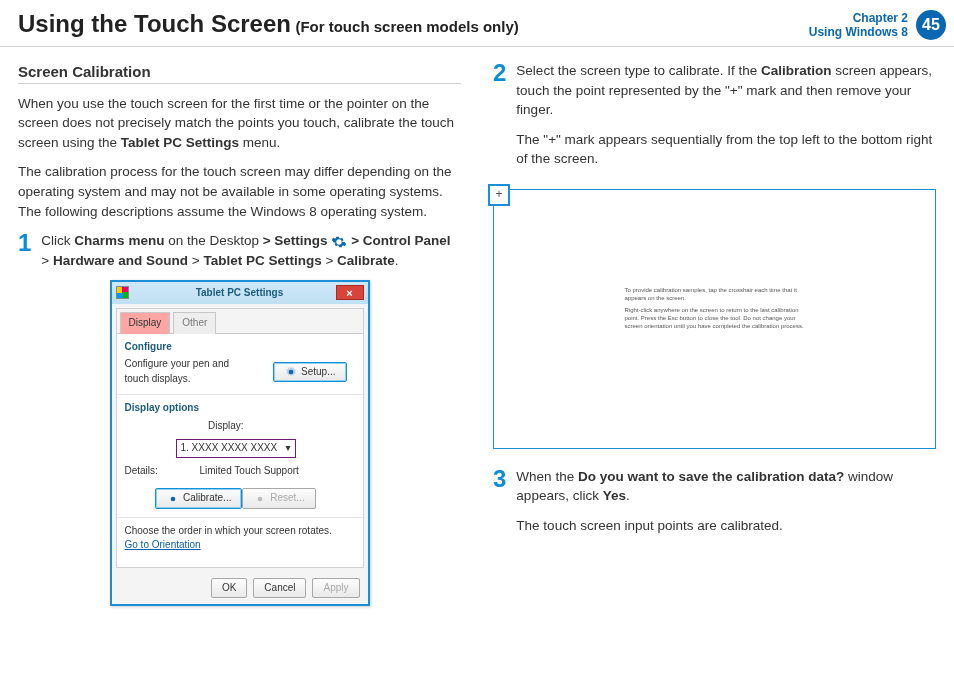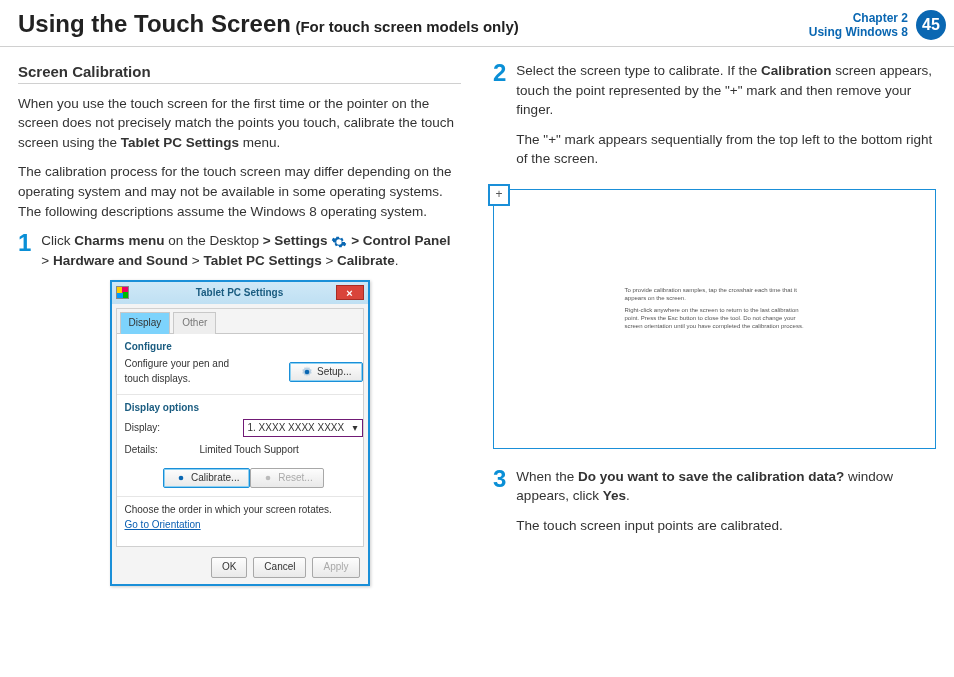--- a/index.html
+++ b/index.html
@@ -52,23 +52,23 @@
     background: conic-gradient(#e06 0 25%, #0b0 0 50%, #09f 0 75%, #fc0 0 100%);
     border: 1px solid #888;
   }
   .dlg-close {
     position: absolute; right: 4px; top: 3px; width: 28px; height: 15px;
     background: #d9443a; color: #fff; font-size: 11px; line-height: 15px; text-align: center;
     border: 1px solid #a82c24;
   }
   .dlg-body { background: #fff; margin: 4px; border: 1px solid #d0d0d0; padding: 0 0 6px 0;}
   .tabs { display: flex; border-bottom: 1px solid #c8c8c8; background: #f4f4f4;}
-  .tab { padding: 3px 8px; border: 1px solid #c8c8c8; border-bottom: none; background:#7dd3fc; margin: 3px 0 -1px 3px;}
+  .tab { padding: 3px 8px; border: 1px solid #c8c8c8; border-bottom: none; background:#fca5a5; margin: 3px 0 -1px 3px;}
   .tab.inactive { background:#eee; color:#777;}
-  .grp { padding: 6px 0 8px 8px; border-bottom: 1px solid #e6e6e6;}
+  .grp { padding: 6px 16px 8px 8px; border-bottom: 1px solid #e6e6e6;}
   .grp-title { color:#1a5c80; font-weight:600; margin-bottom:3px;}
   .grp-row { display:flex; align-items:center; gap:6px; justify-content:space-between;}
   .btn {
     display:inline-block; padding:2px 10px; border:1px solid #a8a8a8;
     background: linear-gradient(#fdfdfd,#e9e9e9); border-radius:2px;
     font-size:10px; color:#333;
   }
   .btn.hot { border-color:#1a8fd8; box-shadow:0 0 0 1px #8bd0f2 inset;}
   .btn.dis { color:#aaa; }
   .select {
@@ -148,21 +148,21 @@
               <svg class="sm-gear" viewBox="0 0 24 24">
                   <circle cx="12" cy="12" r="4" fill="#0a67b2"></circle>
                   <path fill="#0a67b2" d="M12 2l1 3 3-1 1 3 3 1-1 3 1 3-3 1-1 3-3-1-1 3-1-3-3 1-1-3-3-1 1-3-1-3 3-1 1-3 3 1z" opacity=".25"></path>
                 </svg>
               <span>Setup...</span>
             </span>
           </div>
         </div>
         <div class="grp">
           <div class="grp-title">Display options</div>
-          <div class="grp-row" style="margin-bottom:6px;">
+          <div class="grp-row" style="margin-bottom:6px;flex-direction:column;">
             <span style="width:55px;">Display:</span>
             <span class="select">
               <span>1. XXXX XXXX XXXX</span>
               <span>▾</span>
             </span>
           </div>
           <div class="grp-row" style="justify-content:flex-start; gap:20px; margin-bottom:10px;">
             <span style="width:55px;">Details:</span>
             <span>Limited Touch Support</span>
           </div>

